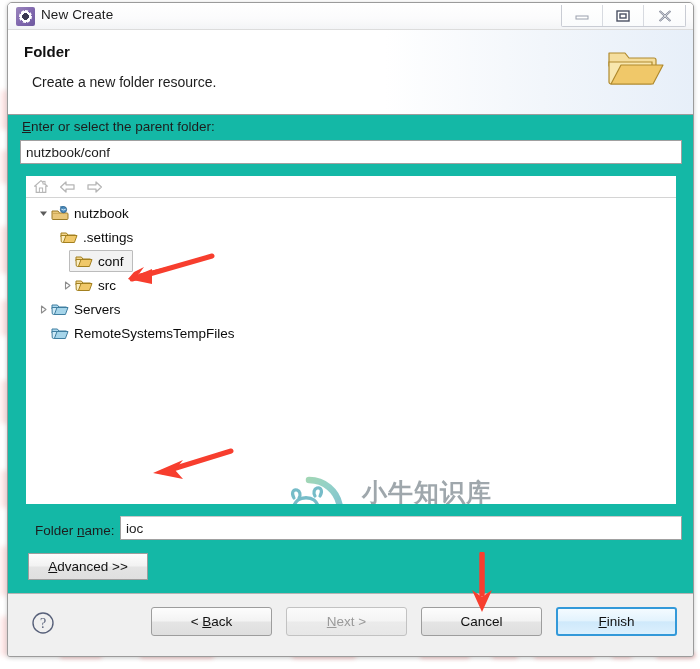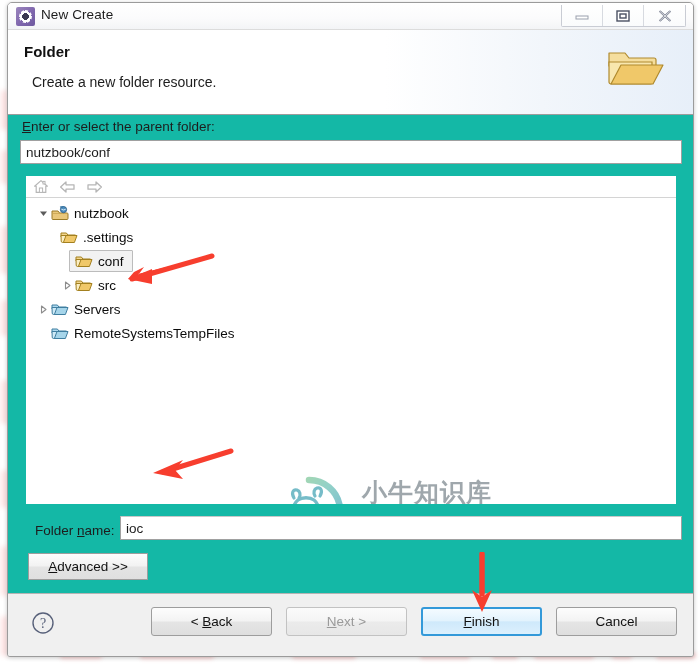--- a/index.html
+++ b/index.html
@@ -489,25 +489,25 @@
       <text x="12" y="17" text-anchor="middle" font-family="Liberation Serif, serif" font-size="14" fill="#58617a">?</text>
     </svg>
 
     <div id="btnrow">
       <button class="wbtn">
         <span>&lt; </span><span class="u">B</span><span>ack</span>
       </button>
       <button class="wbtn disabled">
         <span class="u">N</span><span>ext &gt;</span>
       </button>
+      <button class="wbtn">
+        <span>Cancel</span>
+      </button>
       <button class="wbtn default">
         <span class="u">F</span><span>inish</span>
-      </button>
-      <button class="wbtn">
-        <span>Cancel</span>
       </button>
     </div>
   </div>
 </div>
 
 <svg class="ann" style="left:108px; top:252px;" width="110" height="40" viewBox="0 0 110 40">
   <path d="M104 4 L28 26 L36 15 L26 20 L20 27 L35 29 L30 22 Z" fill="#f73e2e"></path>
   <path d="M104 4 L24 27" stroke="#f73e2e" stroke-width="5" stroke-linecap="round"></path>
   <path d="M44 17 L20 27 L44 32 Z" fill="#f73e2e"></path>
 </svg>

